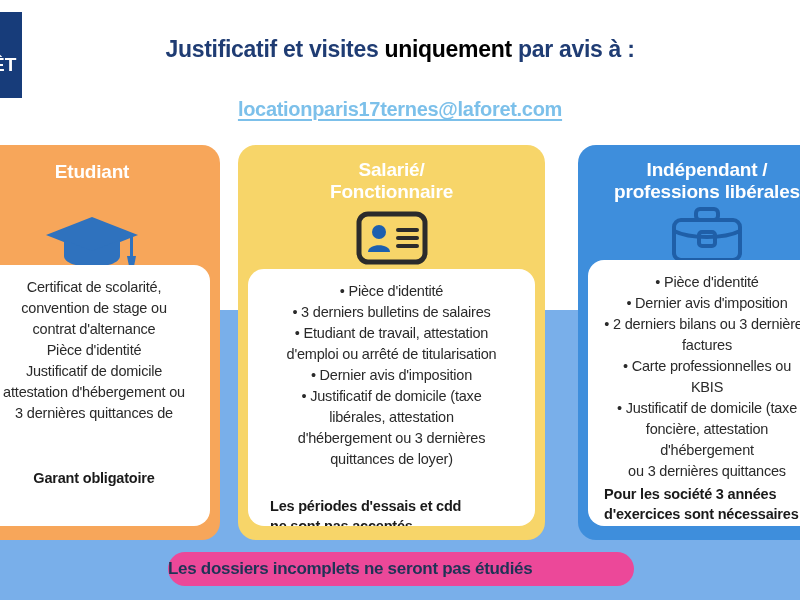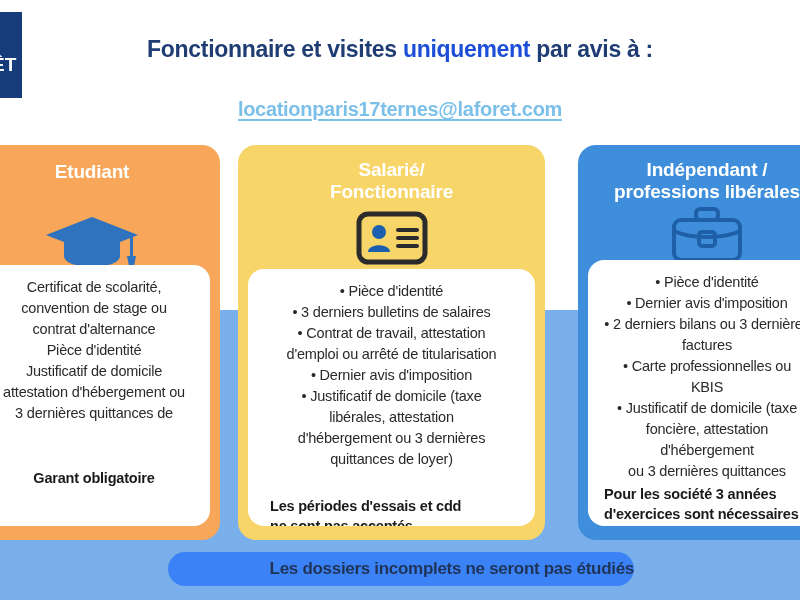--- a/index.html
+++ b/index.html
@@ -60,21 +60,21 @@
     position: absolute;
     left: 0; top: 36px;
     width: 800px;
     text-align: center;
     font-size: 23px;
     font-weight: bold;
     color: #1F3C73;
     letter-spacing: -0.3px;
     white-space: nowrap;
   }
-  #header-title .hl { color: #1d4ed8; }
+  #header-title .hl { color: #000000; }
 
   #header-email {
     position: absolute;
     left: 0; top: 98px;
     width: 800px;
     text-align: center;
     font-size: 20px;
     font-weight: bold;
     color: #7CC0EA;
     text-decoration: underline;
@@ -182,25 +182,25 @@
     text-align: center;
   }
   #card-salarie .panel-note { text-align: left; padding-left: 12px; margin-top: 26px; }
   #card-independant .panel-note { text-align: left; padding-left: 6px; margin-top: 2px; }
 
   
   #bottom-banner {
     position: absolute;
     left: 168px; top: 552px;
     width: 466px; height: 34px;
-    background: #3b82f6;
+    background: #ec4899;
     border-radius: 17px;
     display: flex;
     align-items: center;
-    justify-content: flex-end;
+    justify-content: flex-start;
   }
   #bottom-banner .banner-text {
     font-size: 17px;
     font-weight: bold;
     color: #1F3356;
     letter-spacing: -0.3px;
     white-space: nowrap;
   }
 </style>
 </head>
@@ -208,21 +208,21 @@
 
 <div id="bg-white"></div>
 <div id="bg-blue"></div>
 
 <div id="logo">
   <span class="logo-mark">▲</span>
   <span class="logo-text">ÊT</span>
 </div>
 
 <div id="header-title">
-  <span>Fonctionnaire et visites </span><span class="hl">uniquement</span><span> par avis à :</span>
+  <span>Justificatif et visites </span><span class="hl">uniquement</span><span> par avis à :</span>
 </div>
 
 <div id="header-email">locationparis17ternes@laforet.com</div>
 
 <div class="card" id="card-student">
   <div class="card-title">Etudiant</div>
   <div class="card-icon">
     <svg width="96" height="58" viewBox="0 0 96 58">
       <polygon points="48,4 94,22 48,40 2,22" fill="#2F72BE"></polygon>
       <path d="M20 27 L20 43 C20 50 34 54 48 54 C62 54 76 50 76 43 L76 27 L48 38 Z" fill="#2F72BE"></path>
@@ -253,21 +253,21 @@
       <path d="M12 41 C12 32 34 32 34 41 Z" fill="#1C5FAF"></path>
       <rect x="40" y="17" width="23" height="4" rx="2" fill="#2B2B2B"></rect>
       <rect x="40" y="25" width="23" height="4" rx="2" fill="#2B2B2B"></rect>
       <rect x="40" y="33" width="23" height="4" rx="2" fill="#2B2B2B"></rect>
     </svg>
   </div>
   <div class="card-panel">
     <ul class="panel-list">
       <li>• Pièce d'identité</li>
       <li>• 3 derniers bulletins de salaires</li>
-      <li>• Contrat de travail, attestation</li>
+      <li>• Etudiant de travail, attestation</li>
       <li>d'emploi ou arrêté de titularisation</li>
       <li>• Dernier avis d'imposition</li>
       <li>• Justificatif de domicile (taxe</li>
       <li>libérales, attestation</li>
       <li>d'hébergement ou 3 dernières</li>
       <li>quittances de loyer)</li>
     </ul>
     <div class="panel-note">Les périodes d'essais et cdd<br>ne sont pas acceptés</div>
   </div>
 </div>

